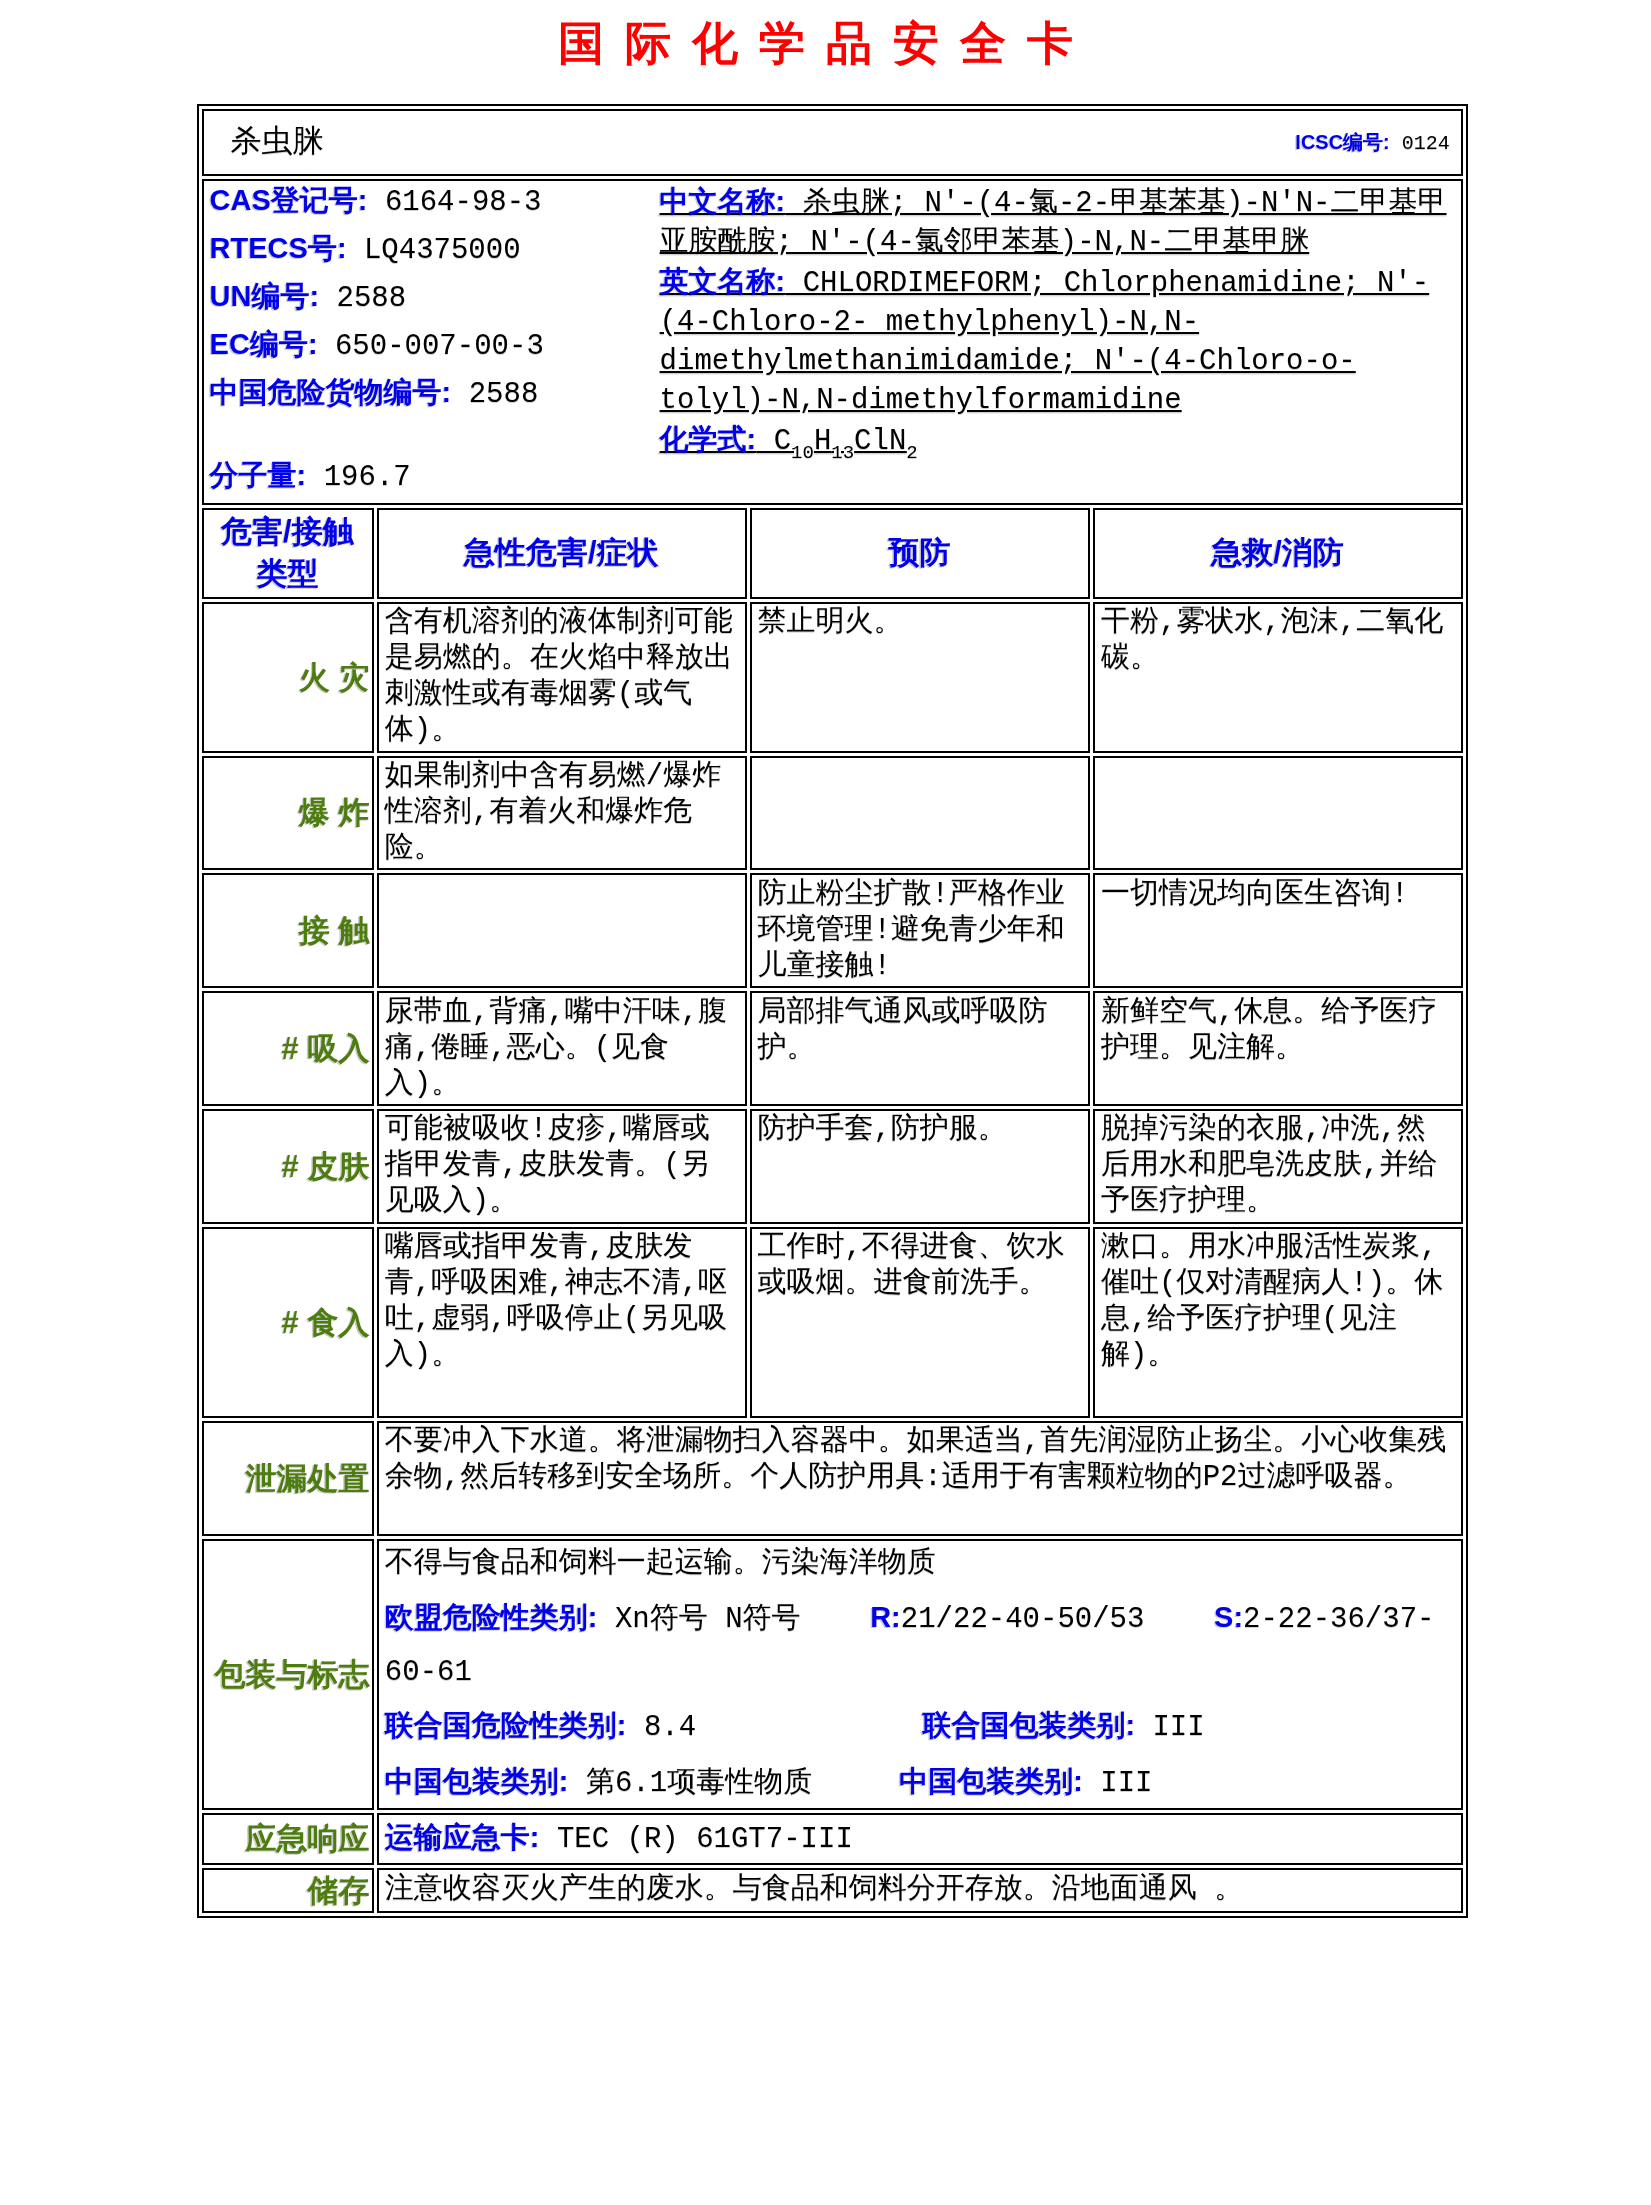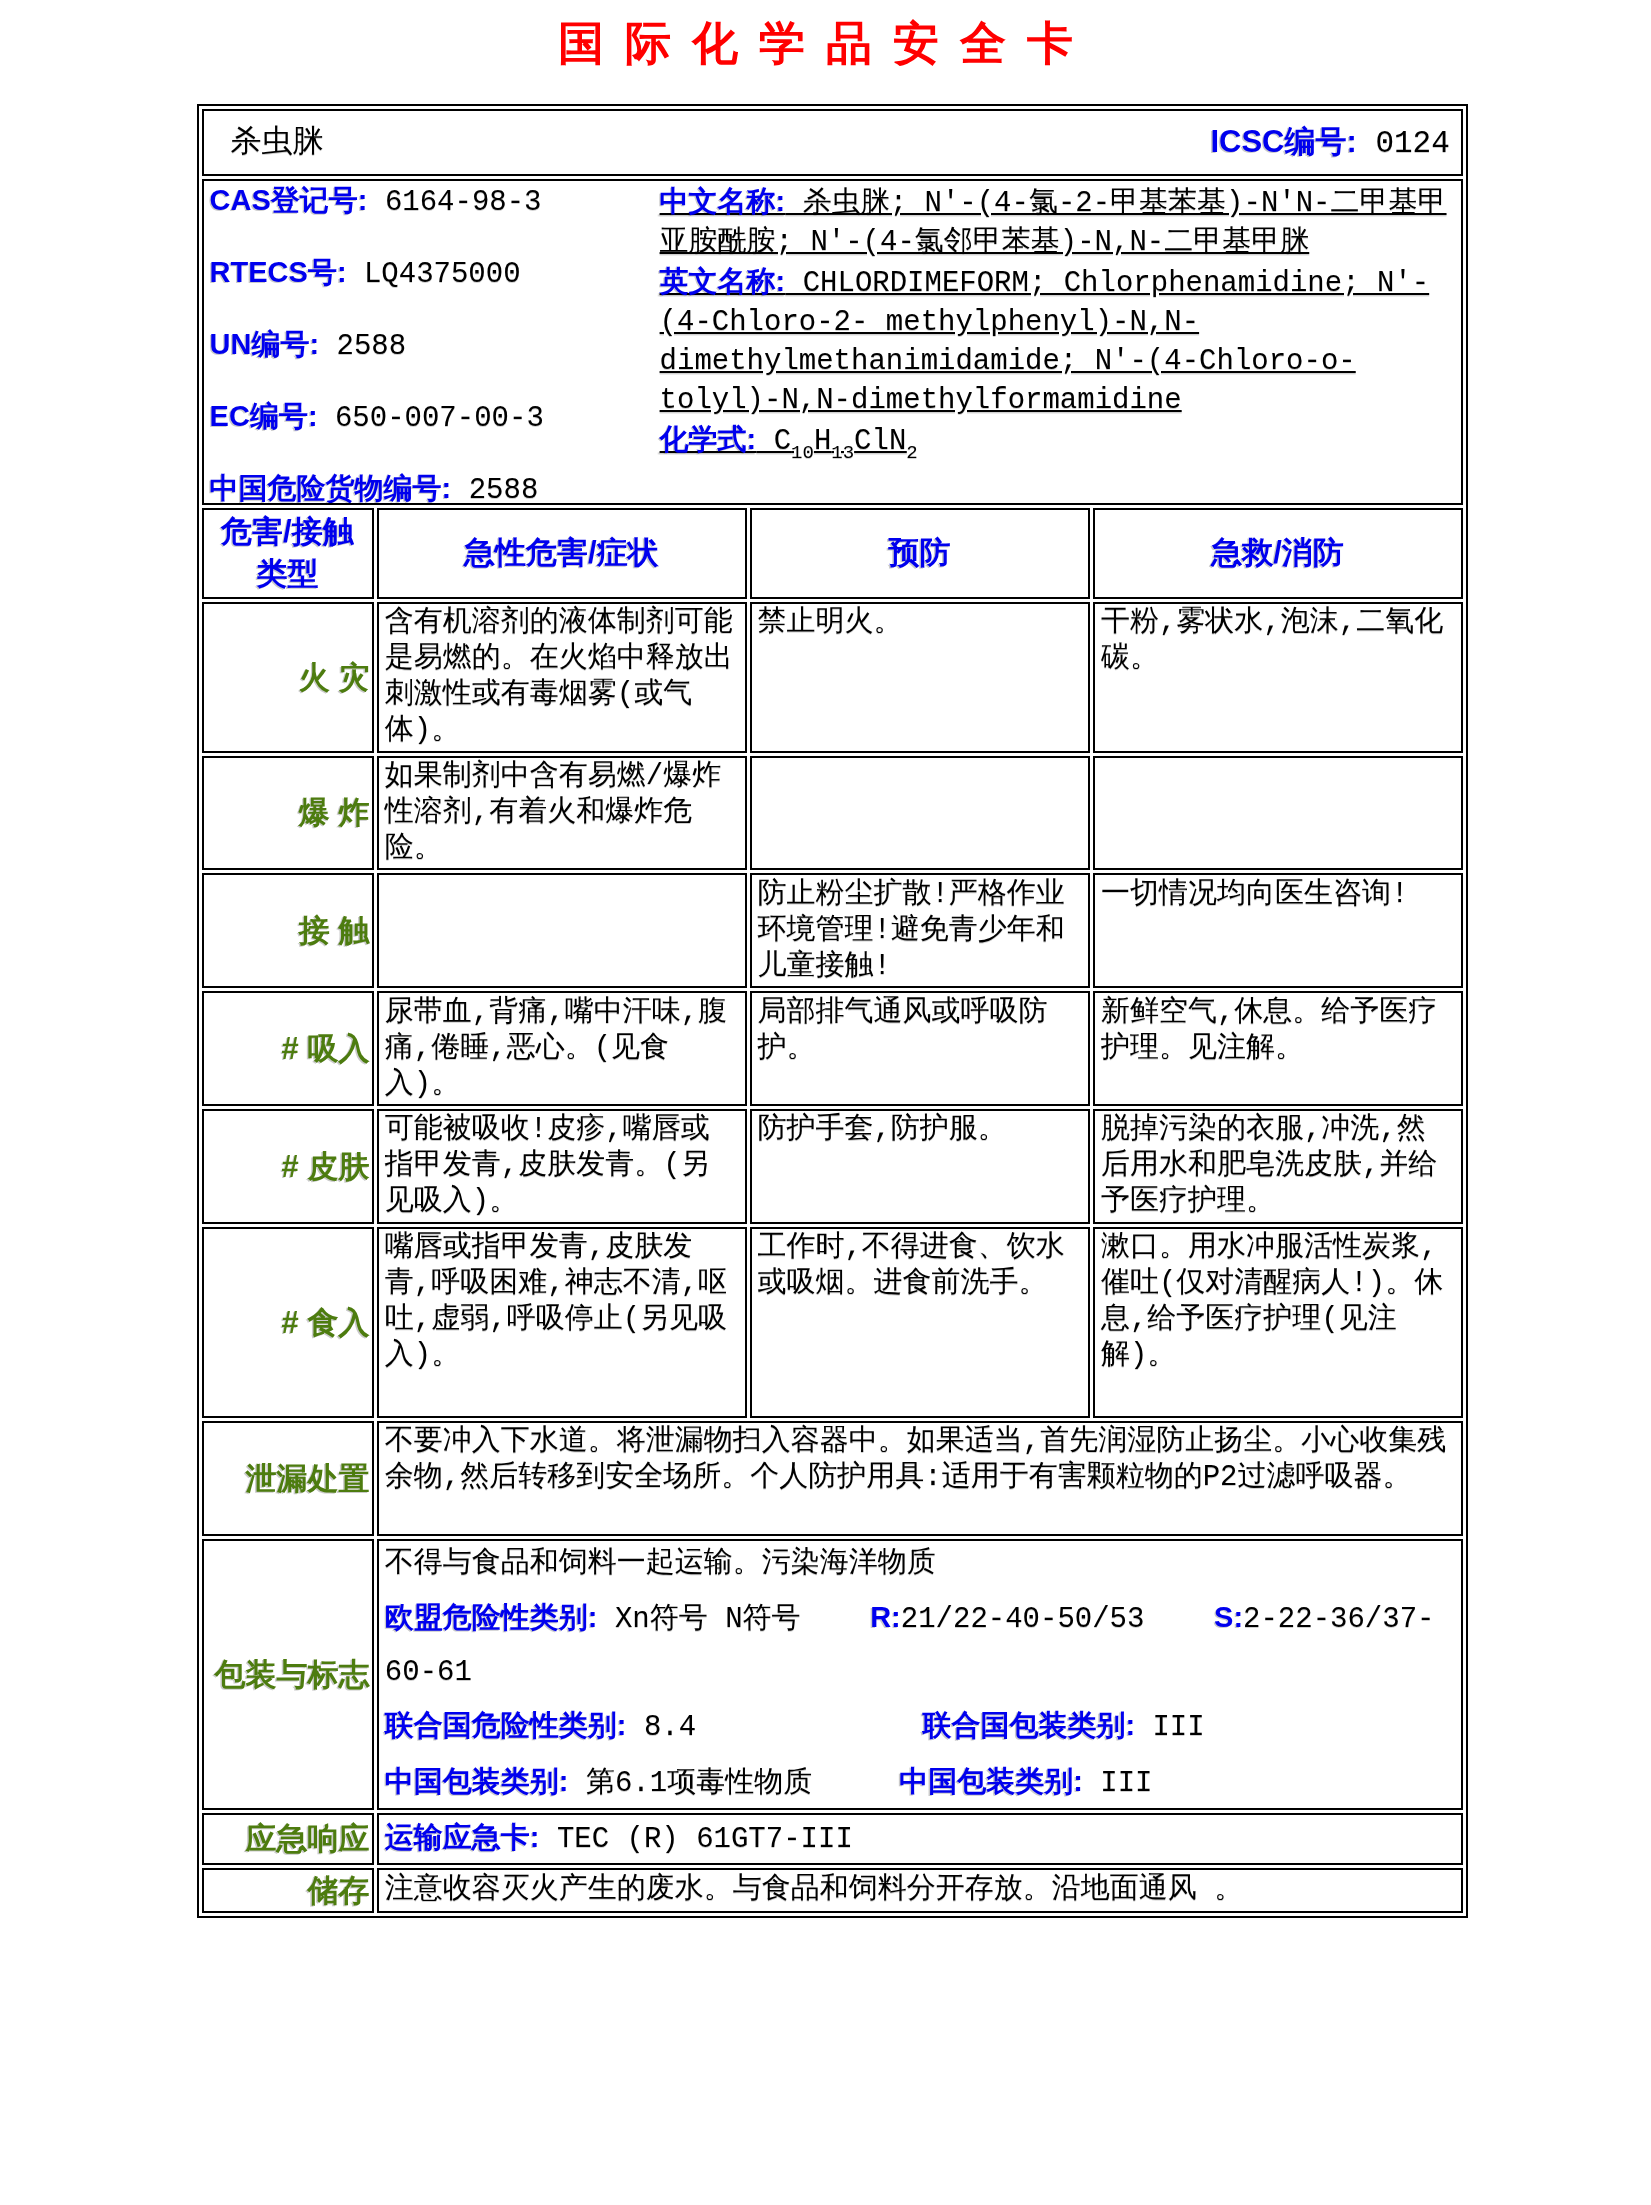--- a/index.html
+++ b/index.html
@@ -36,24 +36,24 @@
     font-family:"Liberation Sans","DejaVu Sans",sans-serif;
     font-weight:bold;color:#0000ee;
     text-shadow:-1.4px 1.4px 0 rgba(150,150,150,0.5);
   }
   .seg-plain{}
   .seg-sub{font-size:19px;vertical-align:-9px;}
   .segline{white-space:pre-wrap;}
   
   .toprow{display:flex;justify-content:space-between;align-items:center;height:100%;}
   .chem-name{font-size:31px;padding-left:21px;}
-  .icsc{padding-right:4.2px;font-size:31px;}
+  .icsc{padding-right:4.2px;font-size:20px;}
   
   .info-wrap{display:flex;}
-  .info-left{width:450px;display:flex;flex-direction:column;height:315px;gap:24px;}
+  .info-left{width:450px;display:flex;flex-direction:column;height:315px;}
   .info-left .idline{margin-bottom:9px;white-space:nowrap;}
   .info-left .mwline{margin-top:auto;margin-bottom:1.4px;}
   .info-right{flex:1;min-width:0;}
   .info-right p{margin:0;white-space:pre-wrap;line-height:39px;text-decoration:underline;}
   
   td.hdr{vertical-align:middle;text-align:center;
     font-family:"Liberation Sans","DejaVu Sans",sans-serif;
     font-weight:bold;color:#0000ee;font-size:31px;line-height:42px;
     text-shadow:-1.4px 1.4px 0 rgba(150,150,150,0.5);}
   

